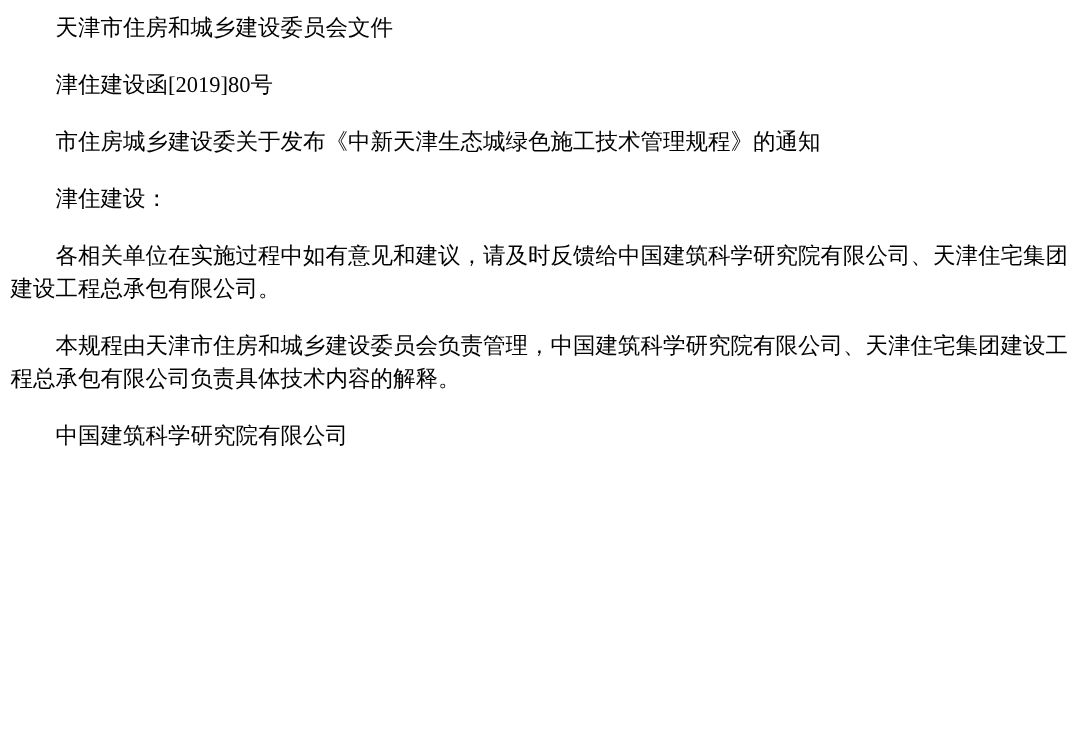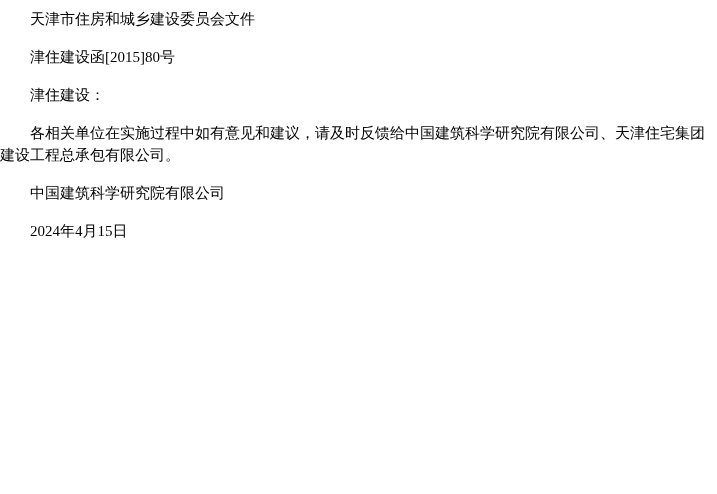--- a/index.html
+++ b/index.html
@@ -16,28 +16,30 @@
       font-family: "Liberation Serif", "DejaVu Serif", serif;
       font-size: 15px;
       line-height: 22px;
       box-sizing: border-box;
       padding-top: 1px; 
     }
     .doc-page p {
       margin: 16px 0;
       text-indent: 2em;
       word-break: break-all;
+      padding-left: 7px;
     }
     .doc-page p.first {
       margin-top: 7px;
     }
   </style>
 </head>
 <body>
 
 <div class="doc-page">
   <p class="first">天津市住房和城乡建设委员会文件</p>
-  <p>津住建设函[2015]80号</p>
+  <p>津住建设函[2019]80号</p>
+  <p>市住房城乡建设委关于发布《中新天津生态城绿色施工技术管理规程》的通知</p>
   <p>津住建设：</p>
   <p>各相关单位在实施过程中如有意见和建议，请及时反馈给中国建筑科学研究院有限公司、天津住宅集团建设工程总承包有限公司。</p>
+  <p>本规程由天津市住房和城乡建设委员会负责管理，中国建筑科学研究院有限公司、天津住宅集团建设工程总承包有限公司负责具体技术内容的解释。</p>
   <p>中国建筑科学研究院有限公司</p>
-  <p>2024年4月15日</p>
 </div>
 
 </body></html>

